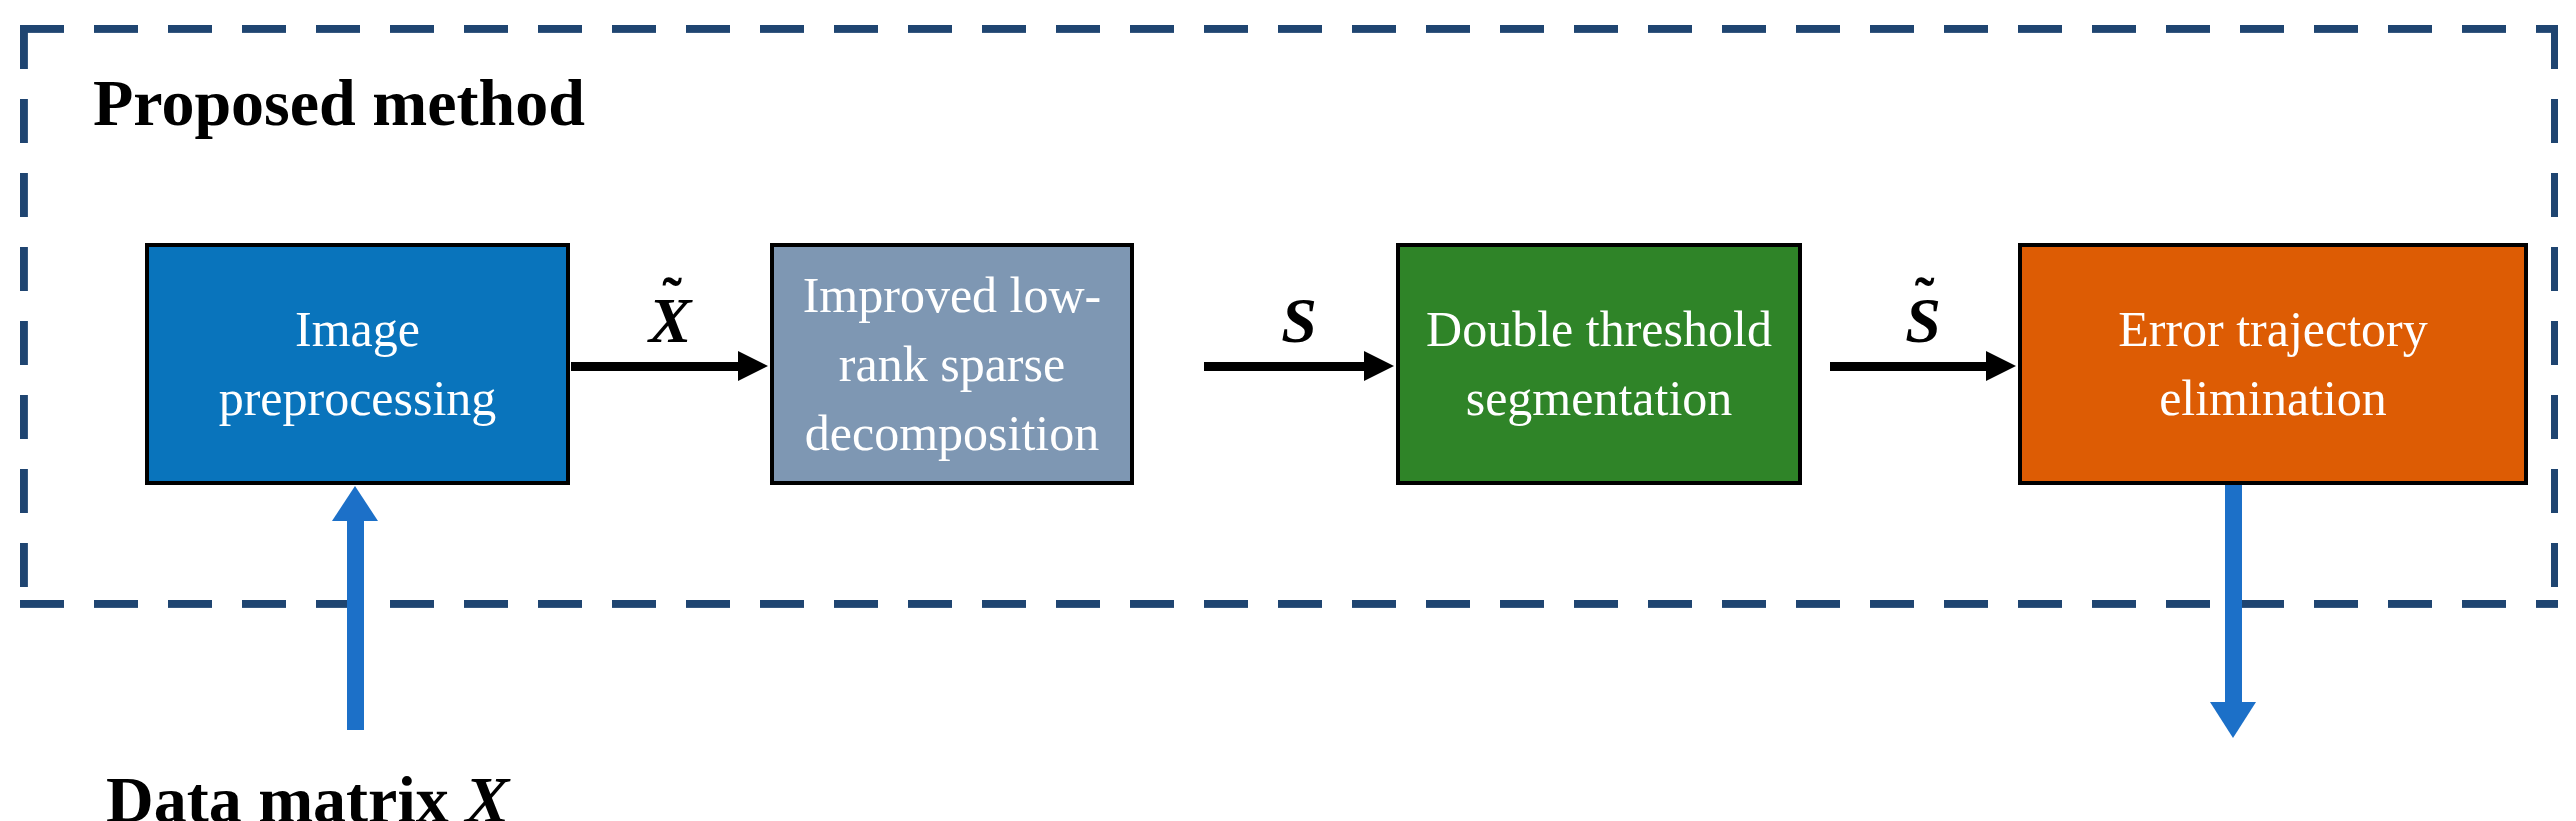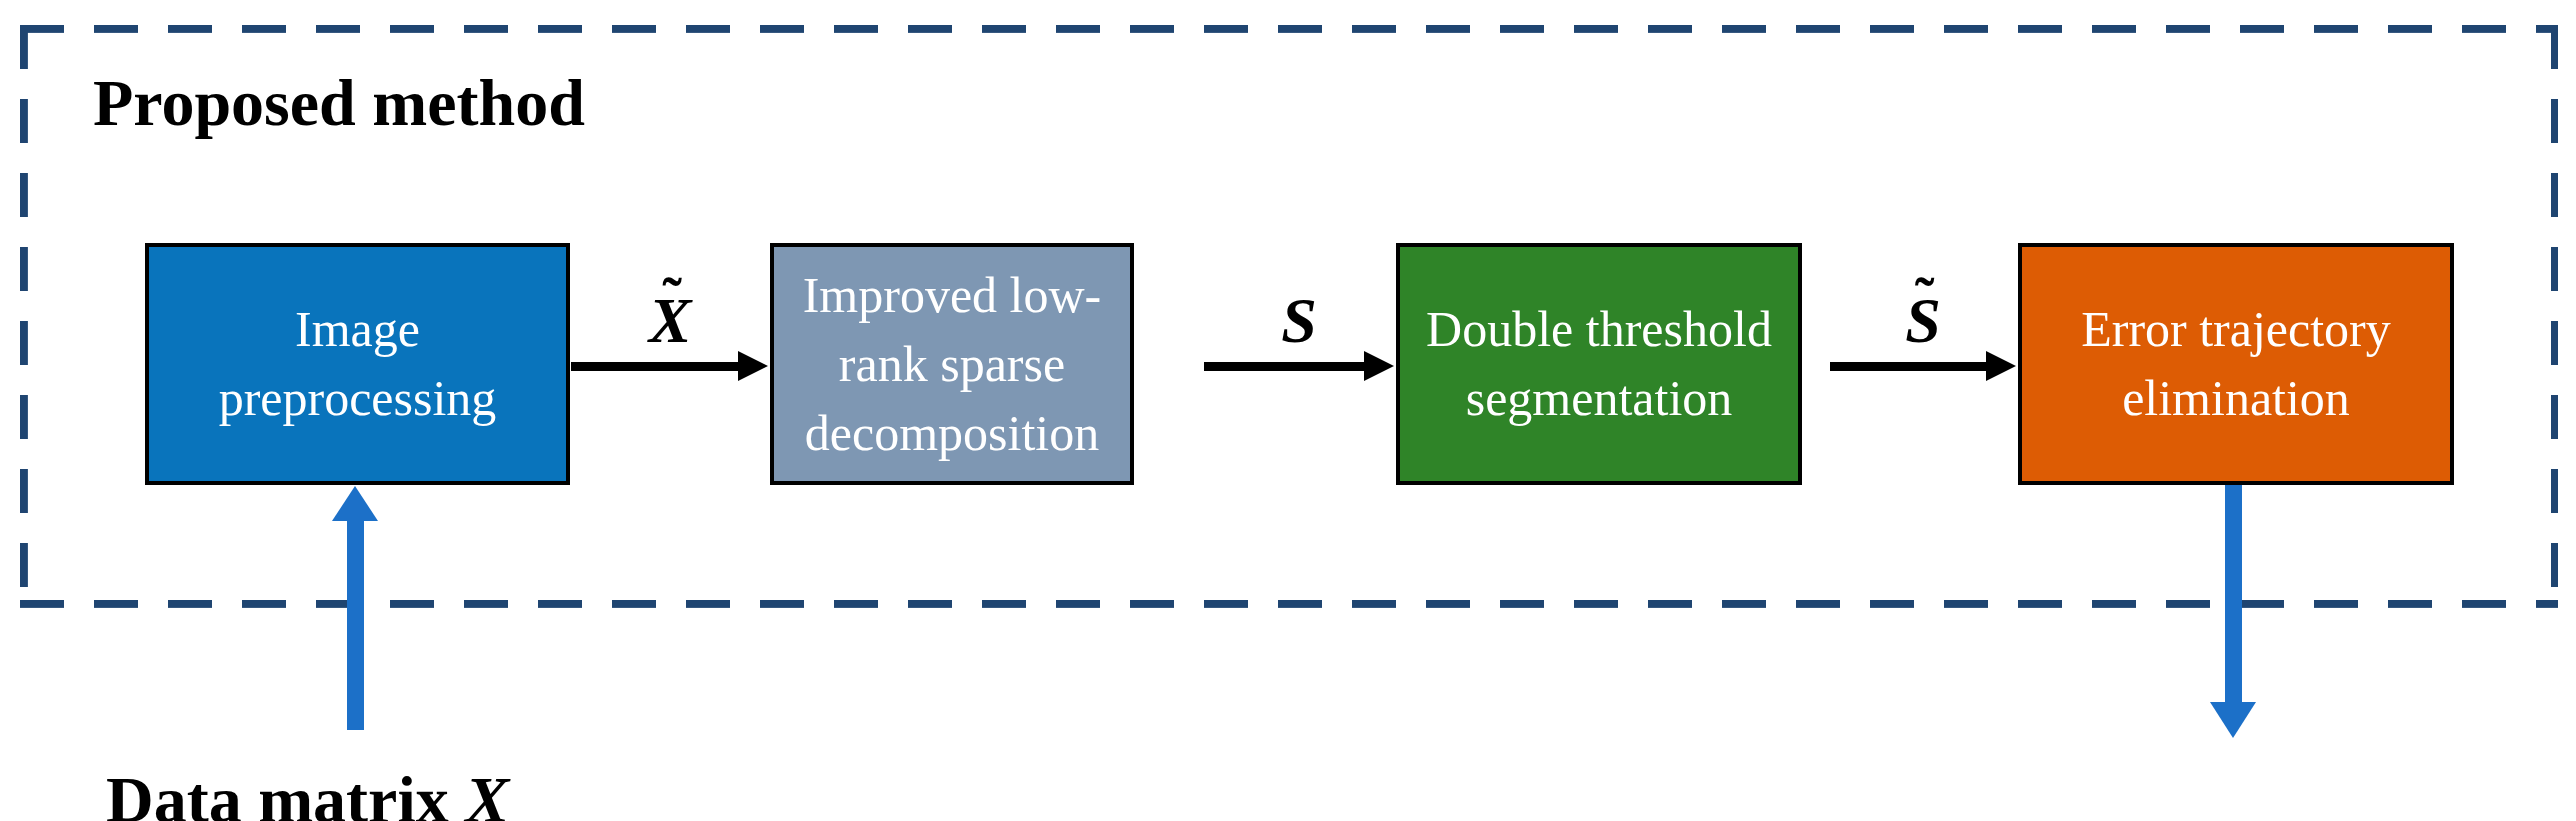--- a/index.html
+++ b/index.html
@@ -51,21 +51,21 @@
   .box-label {
     color: #ffffff;
     font-size: 50px;
     line-height: 69px;
     text-align: center;
     white-space: pre-line;
   }
   .box1 { left: 145px;  width: 425px; background: #0974BC; }
   .box2 { left: 770px;  width: 364px; background: #7E97B3; }
   .box3 { left: 1396px; width: 406px; background: #2F8428; }
-  .box4 { left: 2018px; width: 436px; background: #DD5C04; }
+  .box4 { left: 2018px; width: 510px; background: #DD5C04; }
 
   
   .h-shaft {
     position: absolute;
     top: 362px;
     height: 9.4px;
     background: #000000;
   }
   .h-head {
     position: absolute;

